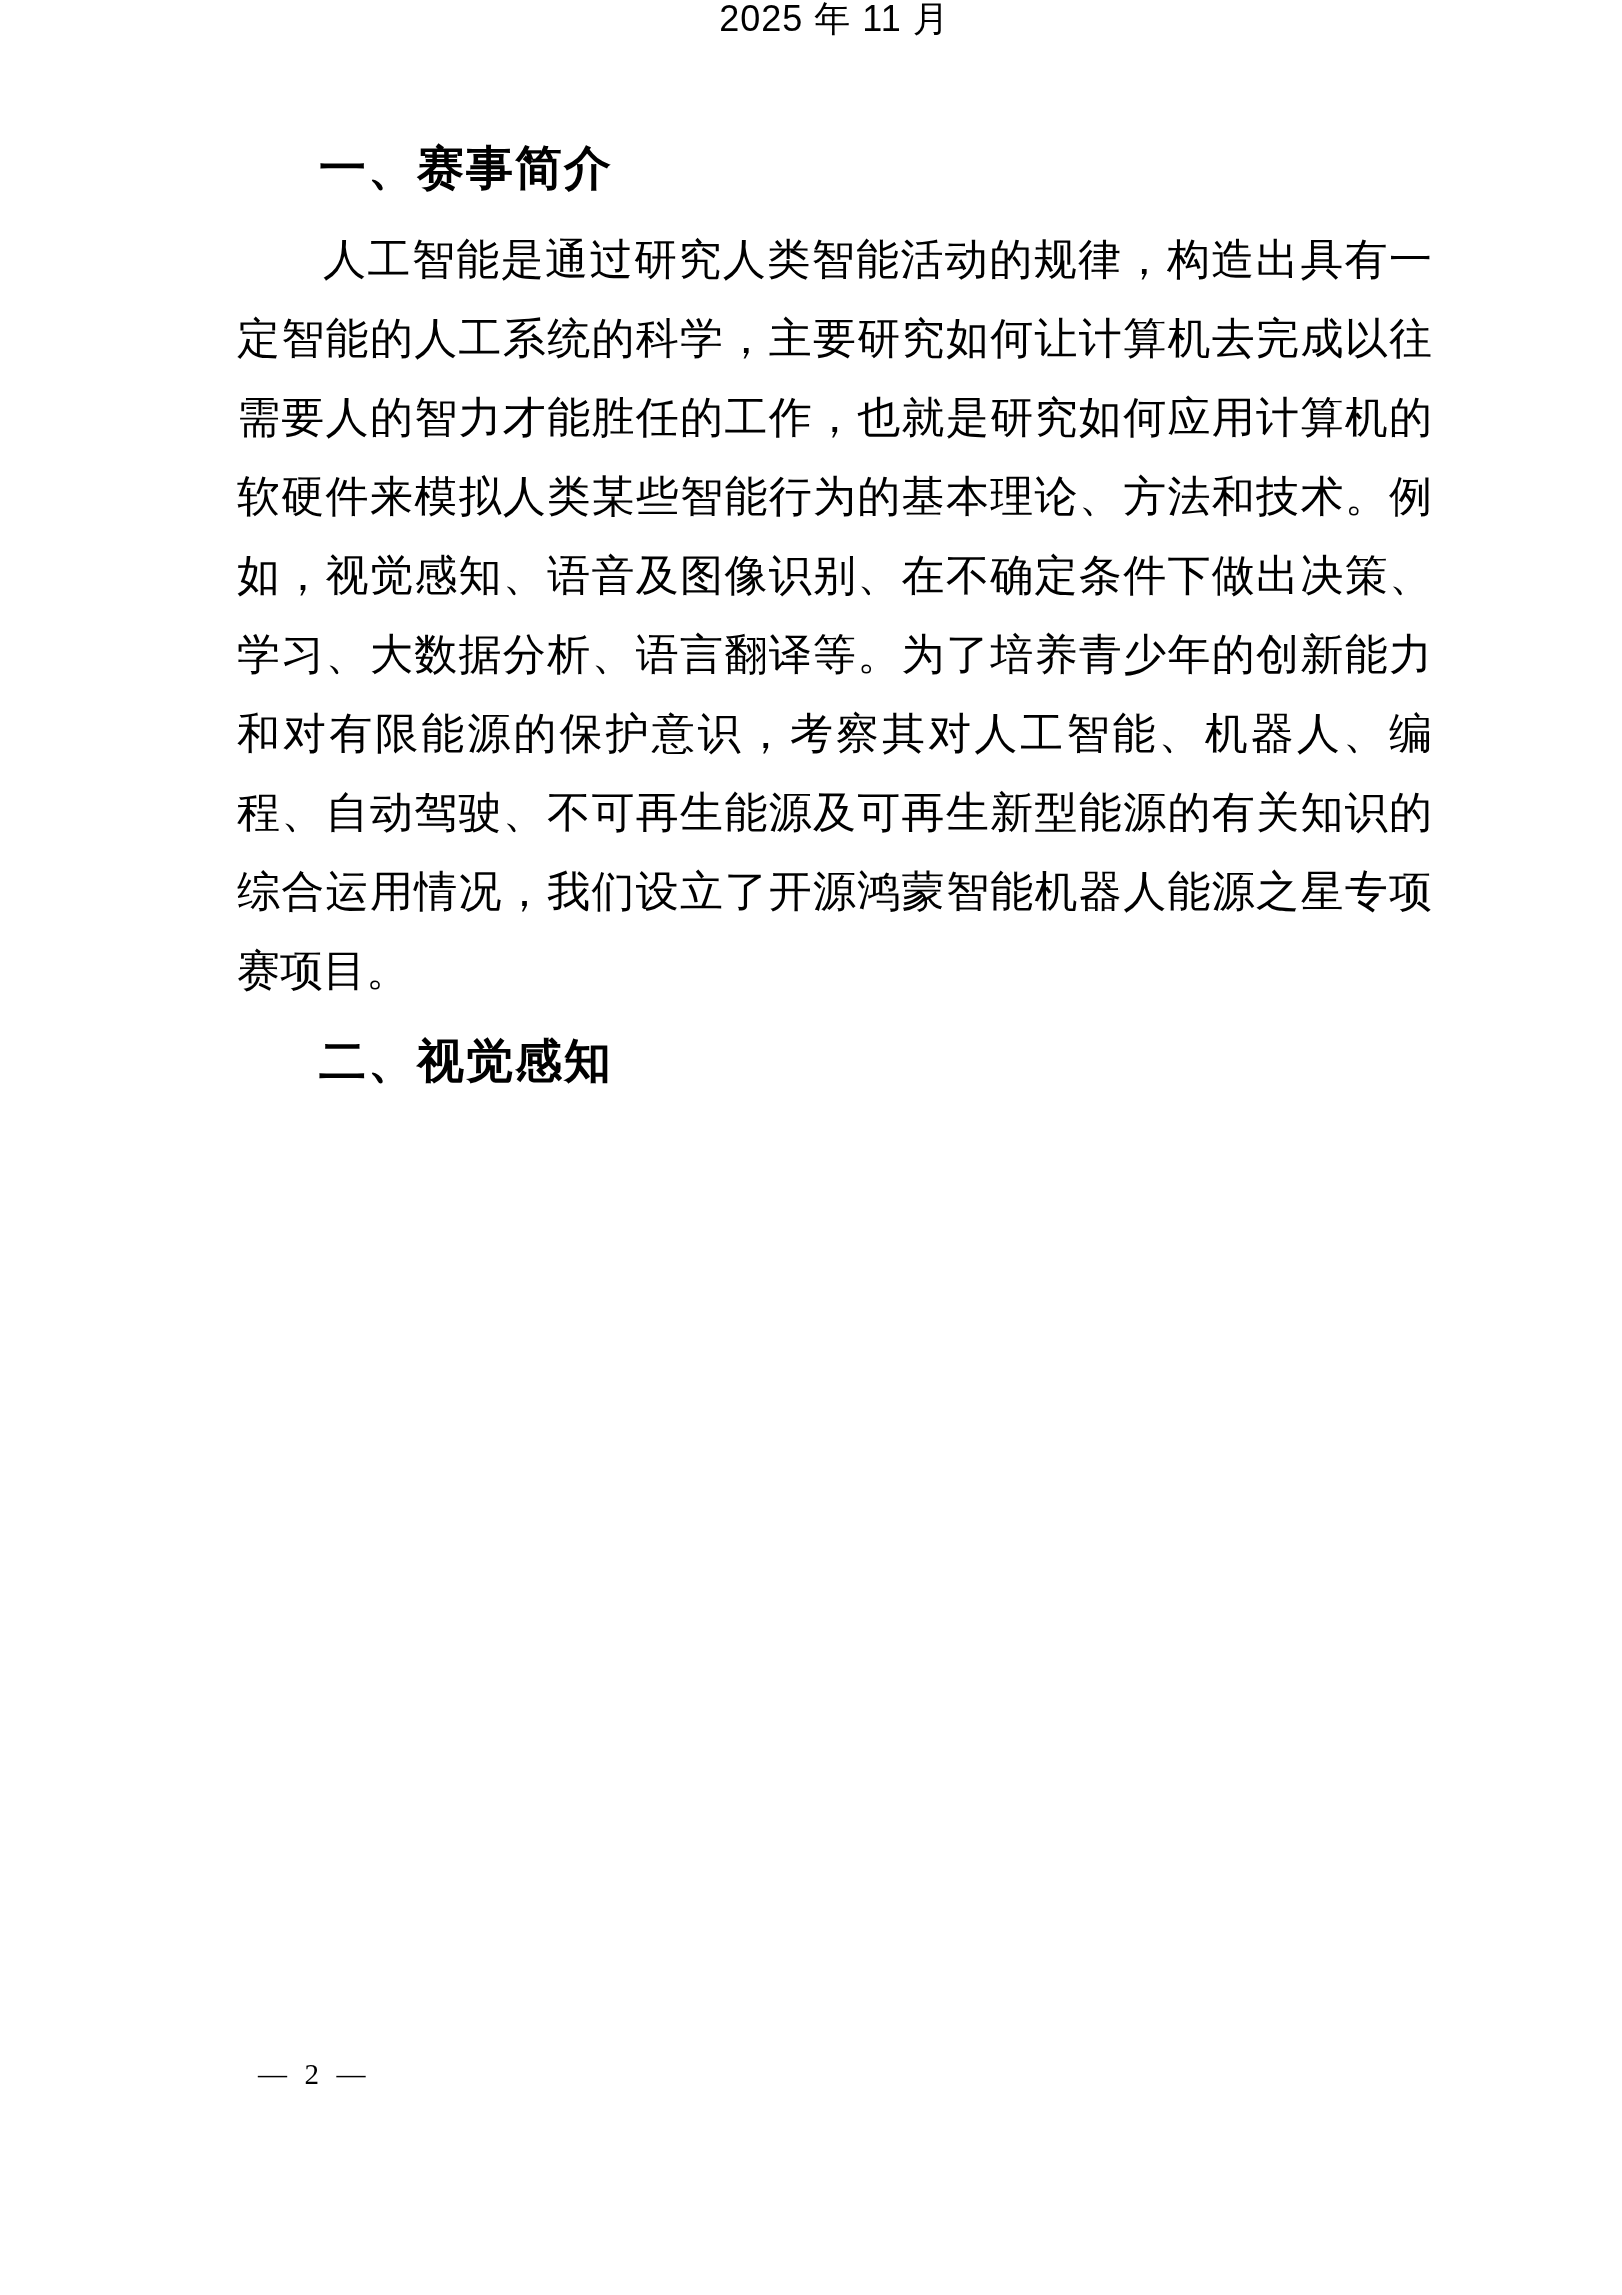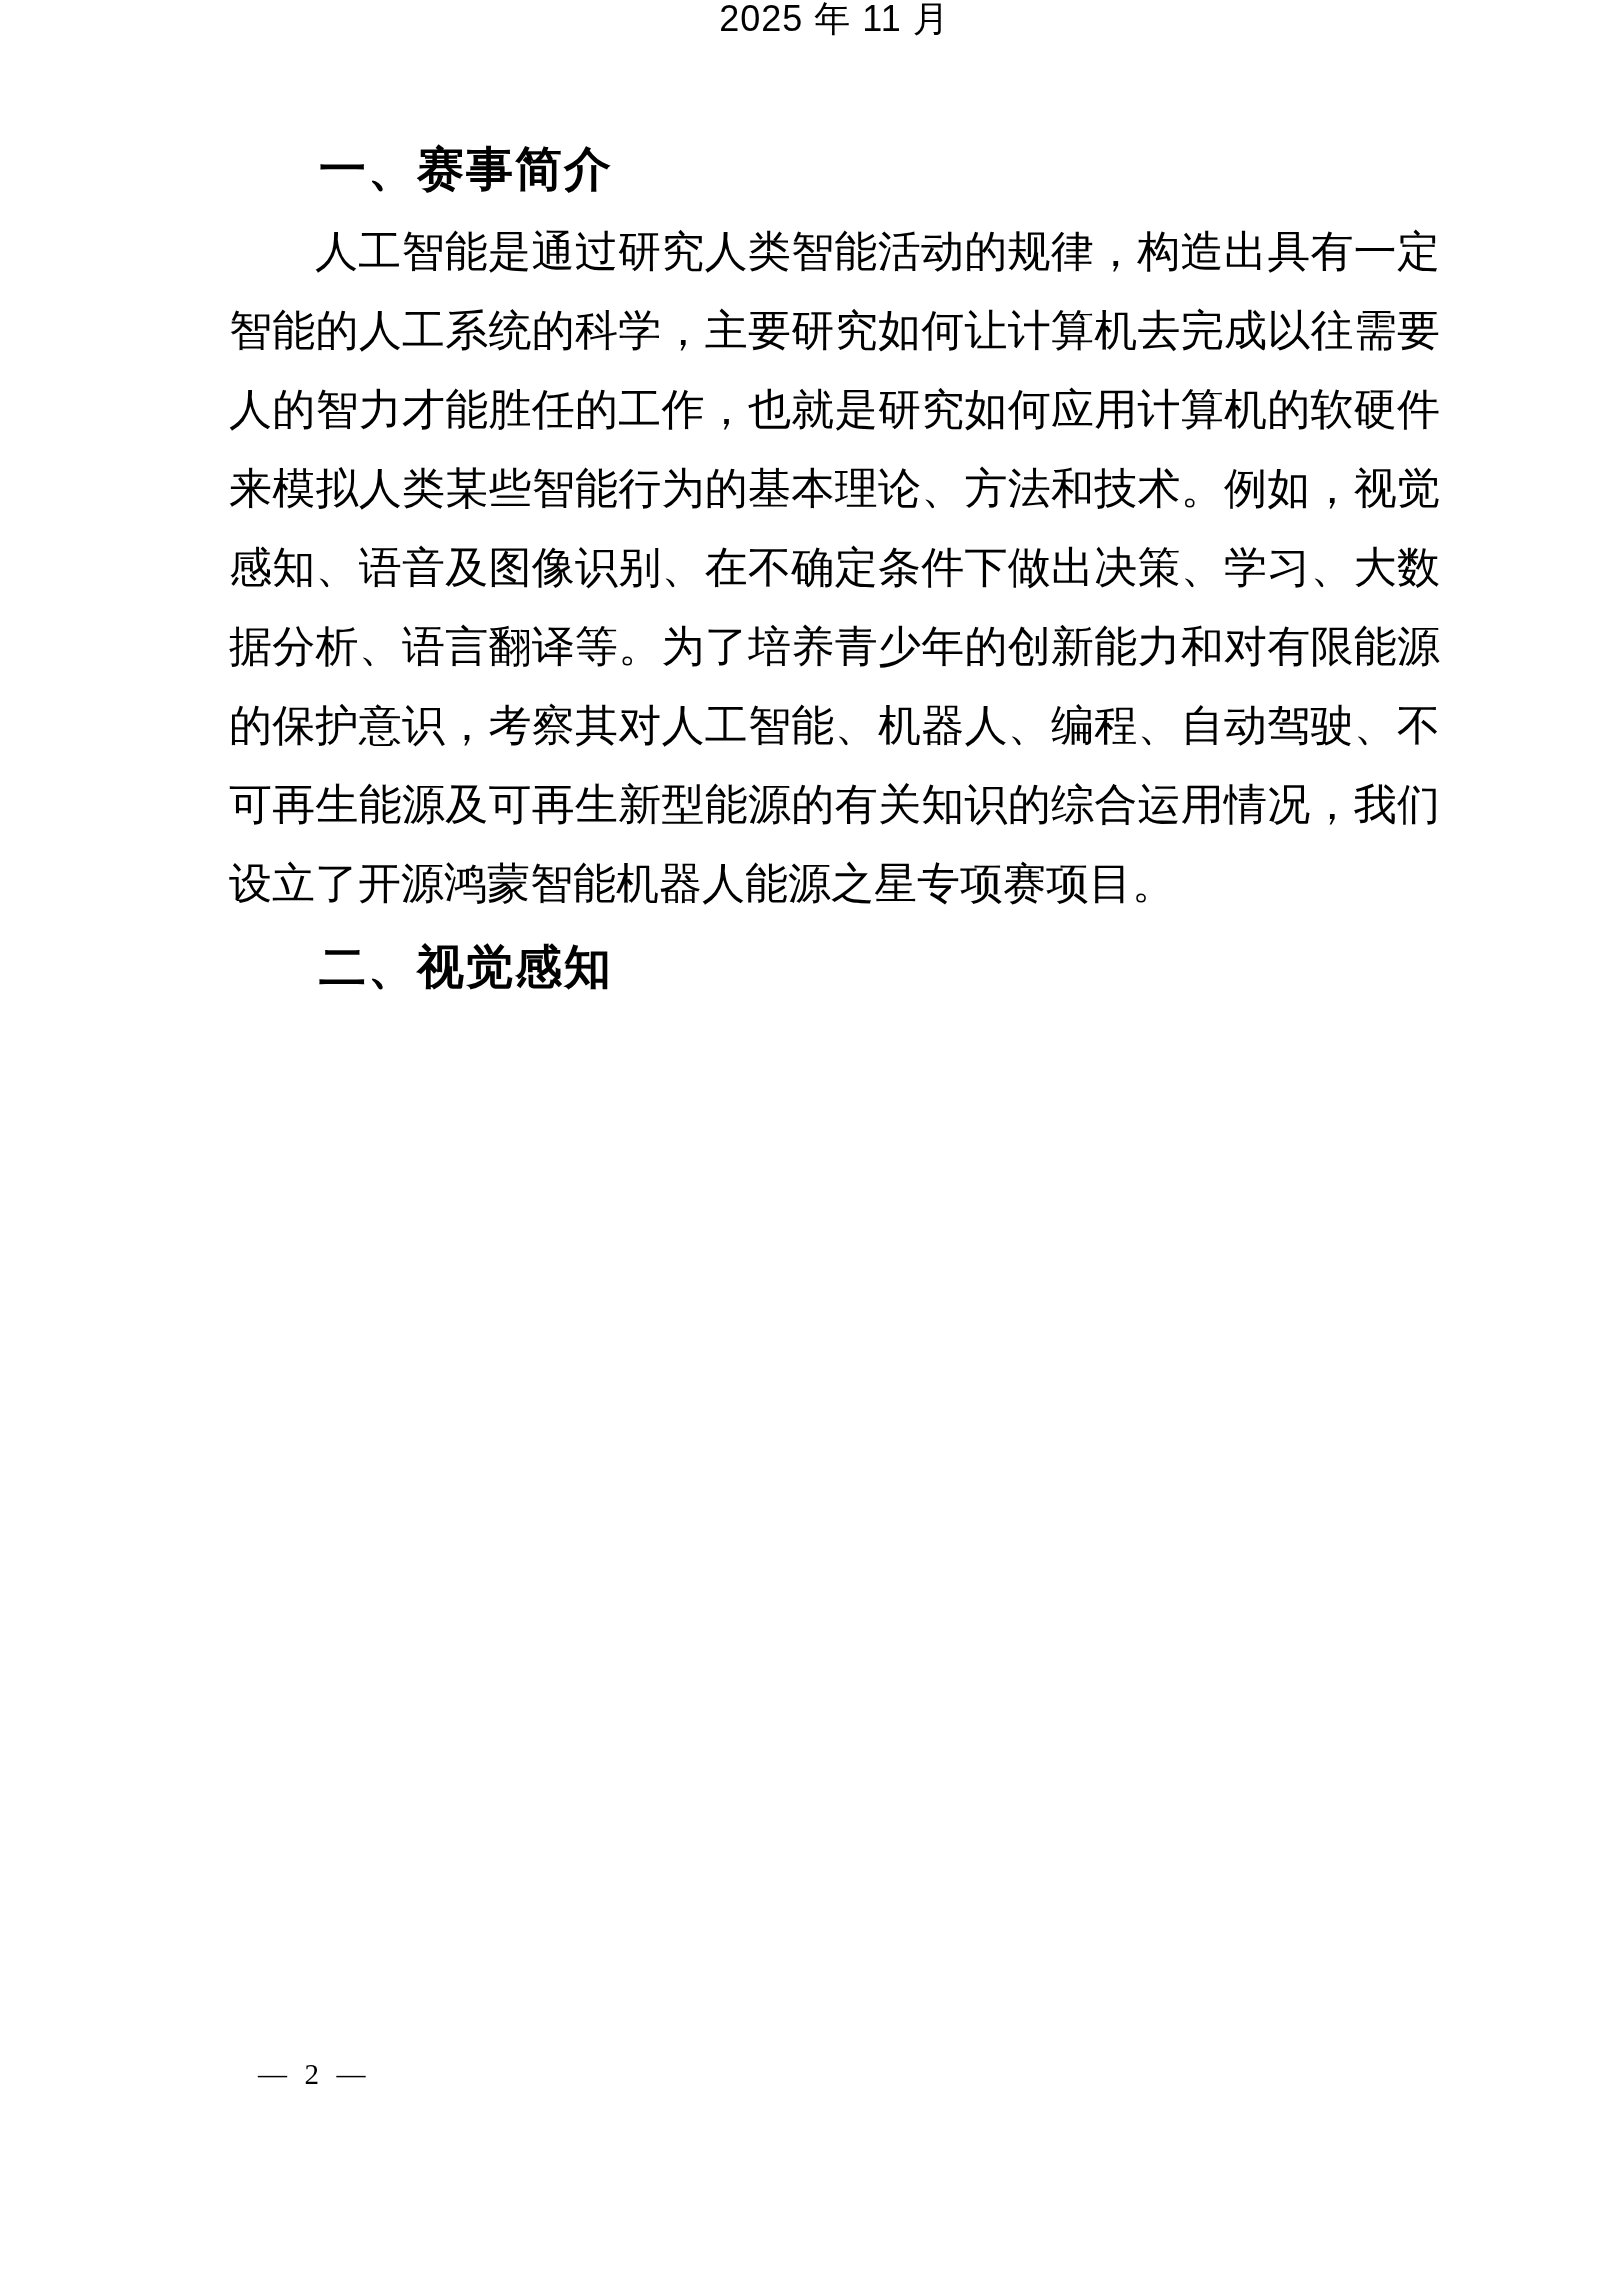--- a/index.html
+++ b/index.html
@@ -26,29 +26,29 @@
     font-weight: 400;
     letter-spacing: 1px;
     white-space: nowrap;
   }
   .section-heading {
     margin: 0;
     margin-top: 91px;
     font-size: 47px;
     line-height: 79px;
     font-weight: 700;
-    font-family: Liberation Sans, sans-serif;
+    font-family: Liberation Serif, serif;
     text-indent: 2em;
     letter-spacing: 2px;
   }
   .section-heading.second {
     margin-top: 0;
   }
   .body-para {
-    margin: 4px;
+    margin: 12px;
     font-size: 43px;
     line-height: 79px;
     text-align: justify;
     text-indent: 2em;
     font-family: "Liberation Serif", serif;
     letter-spacing: 0;
   }
   .page-number {
     position: absolute;
     left: 258px;

